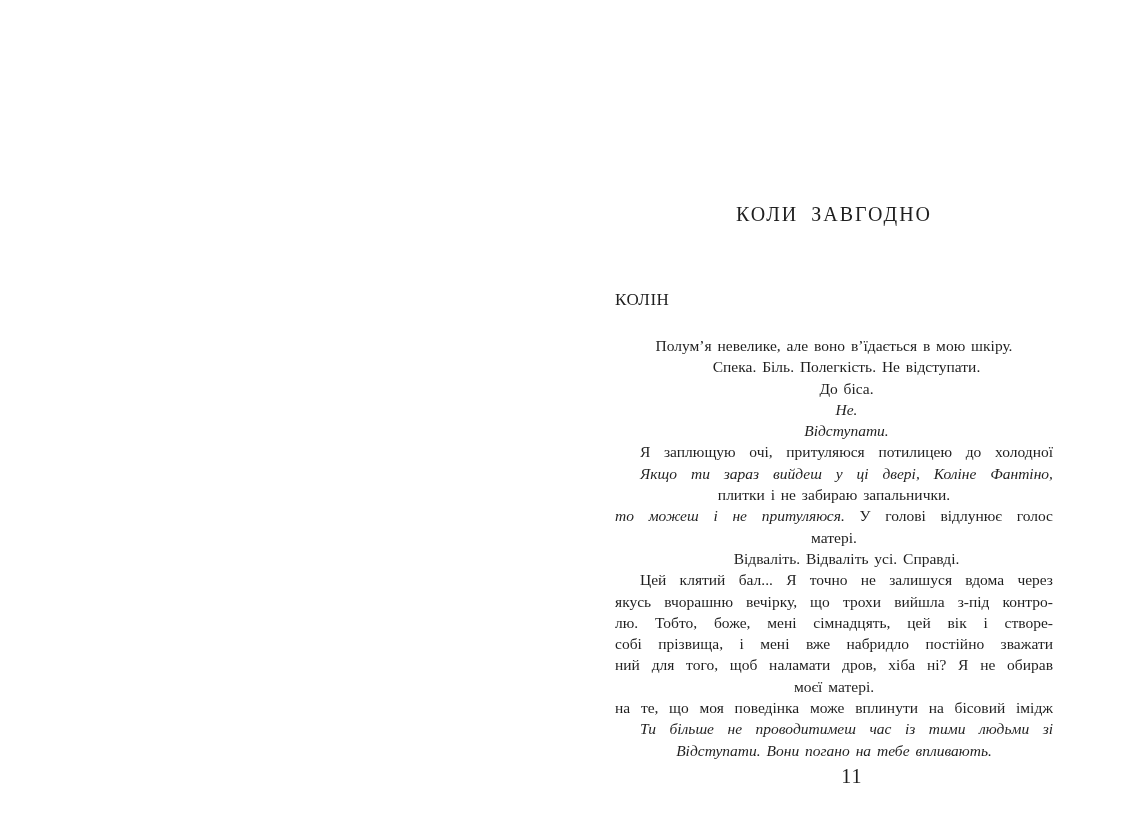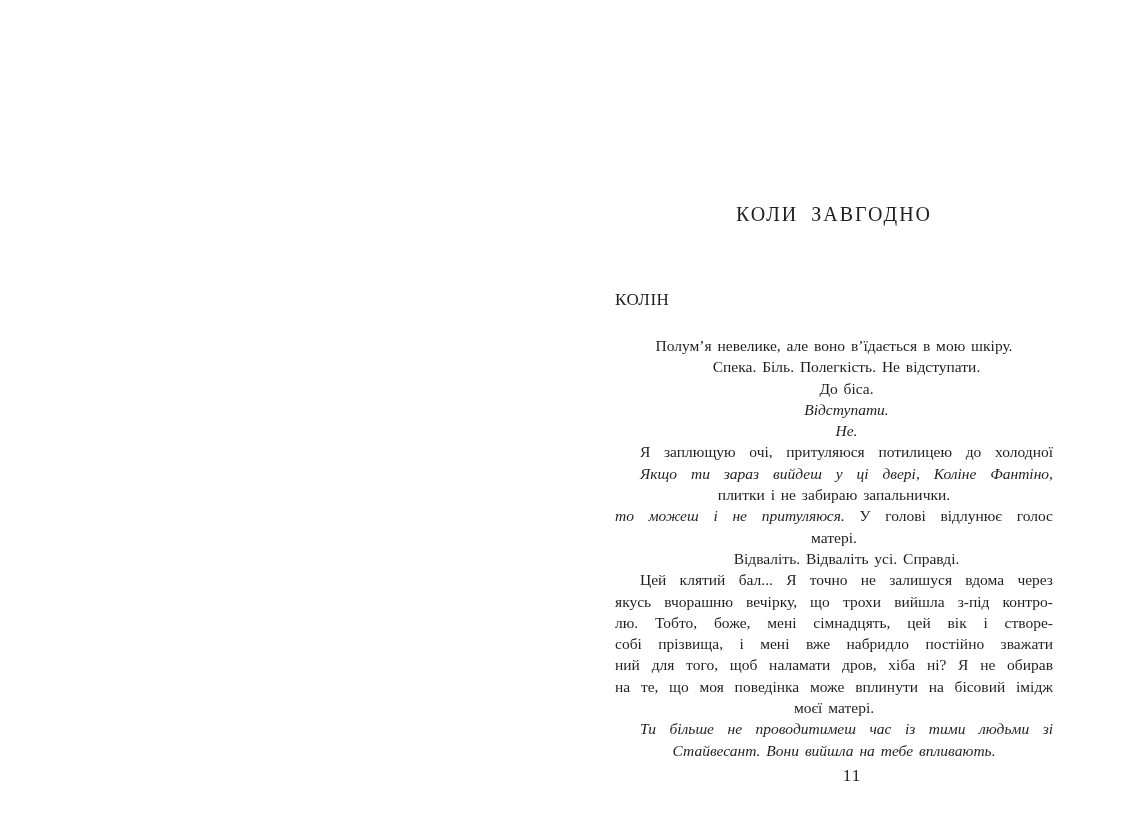--- a/index.html
+++ b/index.html
@@ -58,49 +58,49 @@
   }
   .it {
     font-style: italic;
   }
   .page-number {
     position: absolute;
     left: 633px;
     top: 766px;
     width: 438px;
     text-align: center;
-    font-size: 17px;
+    font-size: 20px;
     line-height: 20px;
     letter-spacing: 1px;
   }
 </style>
 </head>
 <body>
 
 <div class="page">
   <div class="text-block">
     <h1 class="chapter-title">КОЛИ ЗАВГОДНО</h1>
     <h2 class="pov-heading">КОЛІН</h2>
     <div class="body-text">
         <div class="line"><span>Полум’я невелике, але воно в’їдається в мою шкіру.</span></div>
         <div class="line indent"><span>Спека. Біль. Полегкість. Не відступати.</span></div>
         <div class="line indent"><span>До біса.</span></div>
+        <div class="line indent"><span class="it">Не.</span></div>
         <div class="line indent"><span class="it">Відступати.</span></div>
-        <div class="line indent"><span class="it">Не.</span></div>
         <div class="line indent justify"><span>Я заплющую очі, притуляюся потилицею до холодної</span></div>
         <div class="line indent justify"><span class="it">Якщо ти зараз вийдеш у ці двері, Коліне Фантіно,</span></div>
         <div class="line"><span>плитки і не забираю запальнички.</span></div>
         <div class="line justify"><span class="it">то можеш і не притуляюся.</span><span> У голові відлунює голос</span></div>
         <div class="line"><span>матері.</span></div>
         <div class="line indent"><span>Відваліть. Відваліть усі. Справді.</span></div>
         <div class="line indent justify"><span>Цей клятий бал... Я точно не залишуся вдома через</span></div>
         <div class="line justify"><span>якусь вчорашню вечірку, що трохи вийшла з-під контро-</span></div>
         <div class="line justify"><span>лю. Тобто, боже, мені сімнадцять, цей вік і створе-</span></div>
         <div class="line justify"><span>собі прізвища, і мені вже набридло постійно зважати</span></div>
         <div class="line justify"><span>ний для того, щоб наламати дров, хіба ні? Я не обирав</span></div>
+        <div class="line"><span>моєї матері.</span></div>
         <div class="line justify"><span>на те, що моя поведінка може вплинути на бісовий імідж</span></div>
-        <div class="line"><span>моєї матері.</span></div>
         <div class="line indent justify"><span class="it">Ти більше не проводитимеш час із тими людьми зі</span></div>
-        <div class="line"><span class="it">Стайвесант. Вони вийшла на тебе впливають.</span></div>
+        <div class="line"><span class="it">Відступати. Вони погано на тебе впливають.</span></div>
       </div>
   </div>
   <div class="page-number">11</div>
 </div>
 
 </body></html>

